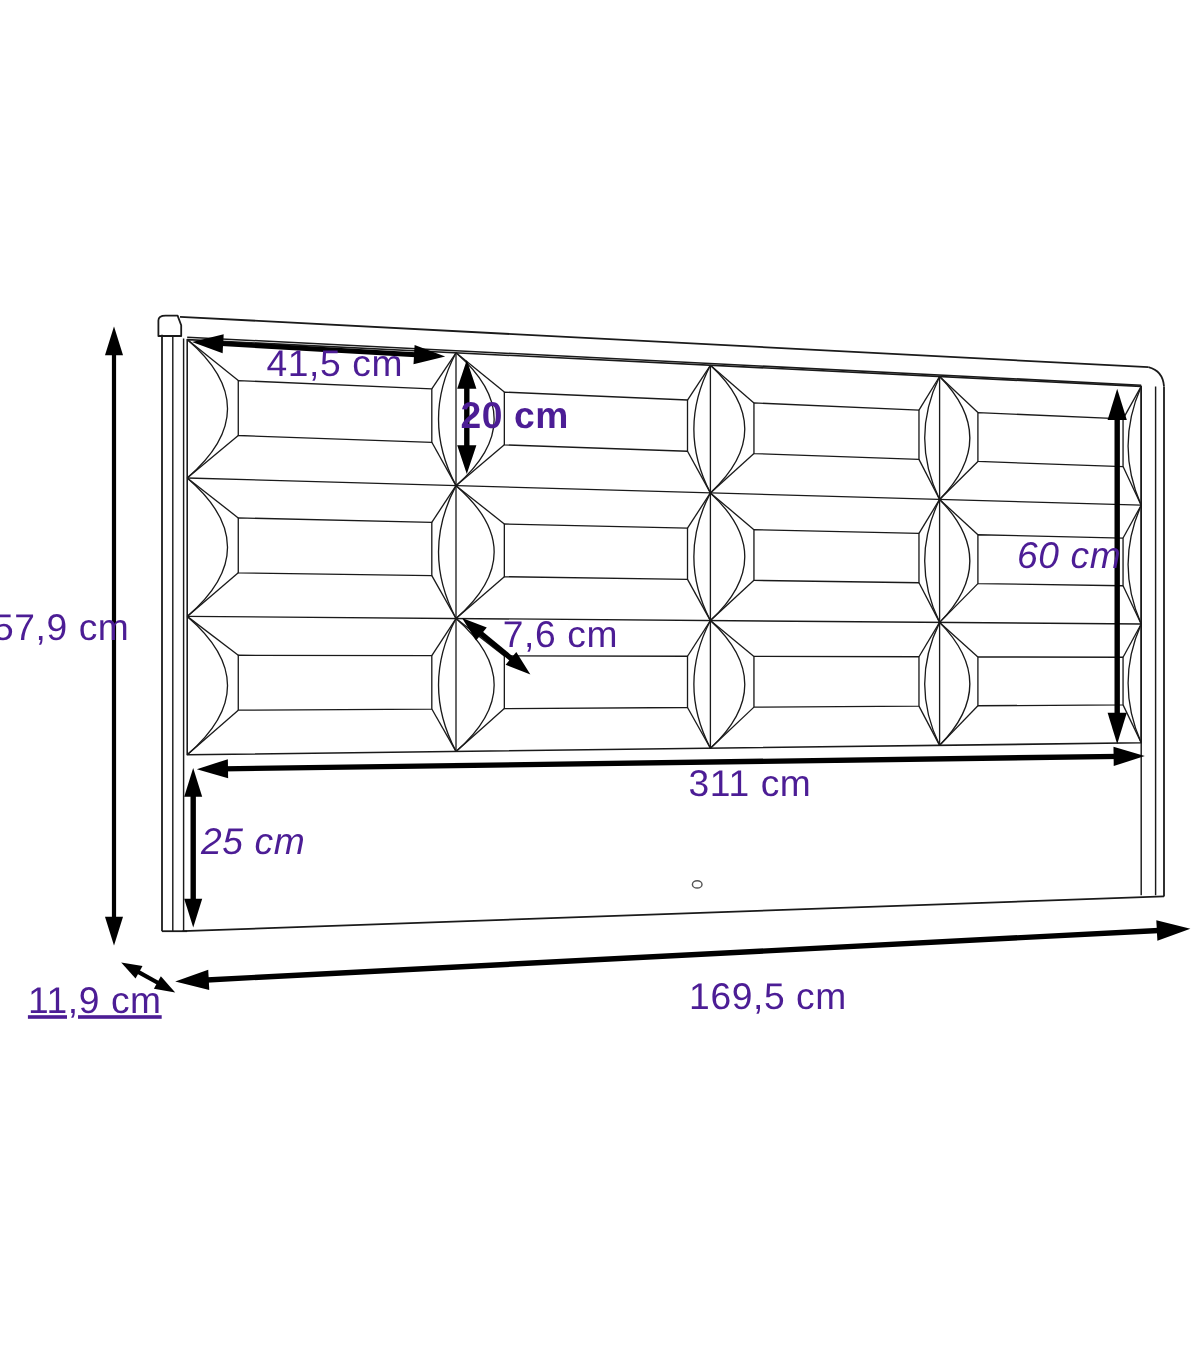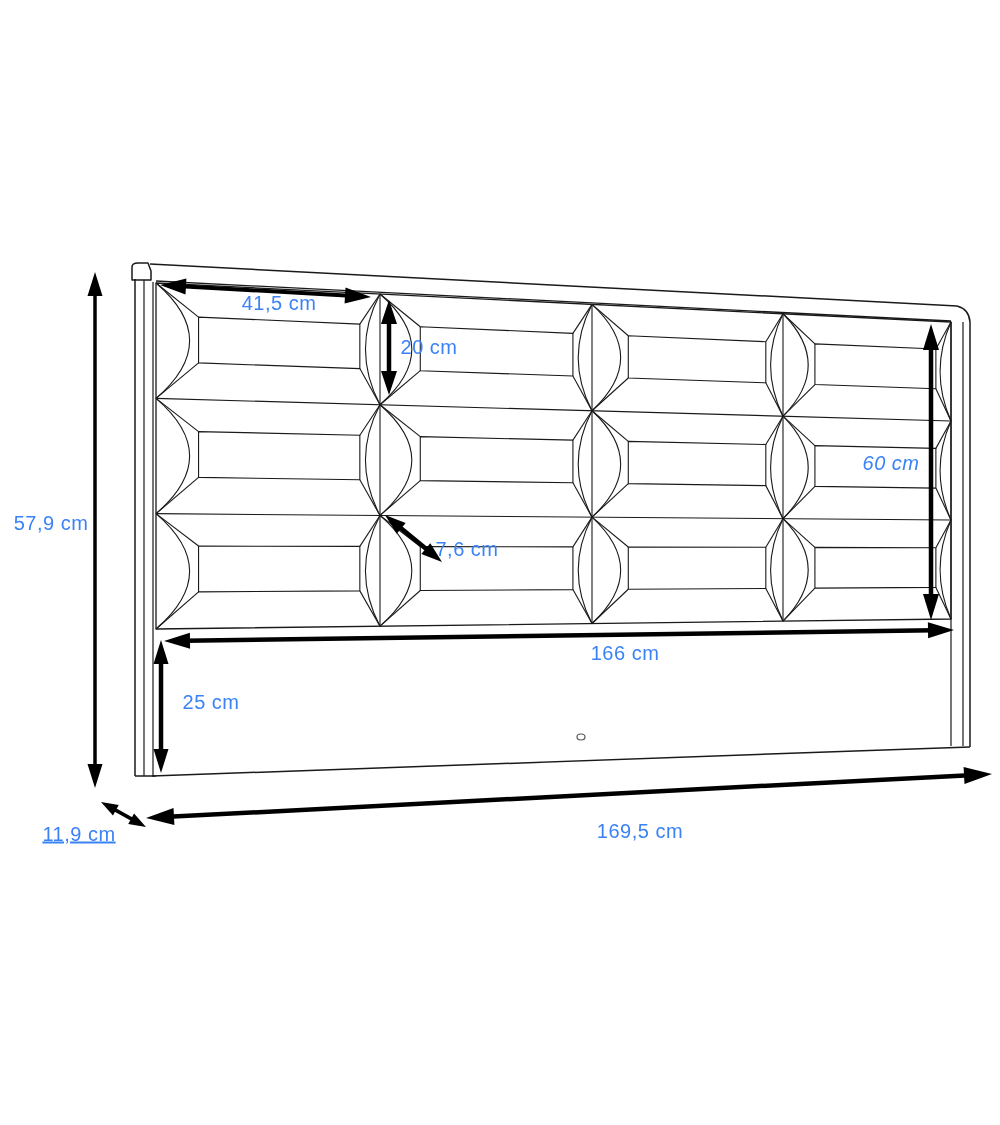--- a/index.html
+++ b/index.html
@@ -7,22 +7,22 @@
     position:relative;
     width:1000px;height:1125px;
     background:#ffffff;
     font-family:"Liberation Sans", sans-serif;
     overflow:hidden;
   }
   #drawing{position:absolute;left:0;top:0;}
   .dim-label{
     position:absolute;
     transform:translate(-50%,-50%);
-    font-size:20px;
-    color:#3b82f6;
+    font-size:31px;
+    color:#4c1d95;
     white-space:nowrap;
     letter-spacing:0.5px;
   }
 </style>
 </head>
 <body>
 
 <div id="canvas">
   <svg id="drawing" width="1000" height="1125" viewBox="0 0 1000 1125" xmlns="http://www.w3.org/2000/svg">
       <path d="M132,280 L132,267 Q132,263 138,263 L148,263 L151,271 L151,280 Z" stroke="#1a1a1a" stroke-width="1.5" fill="none" stroke-linejoin="round"></path>
@@ -152,20 +152,20 @@
       <line x1="112.88853895525291" y1="808.6047438640294" x2="134.11146104474707" y2="820.3952561359706" stroke="#000" stroke-width="3.5" fill="none"></line>
       <polygon points="101,802 112.94681610699435,815.500873486766 118.77453128113793,805.0109861733075" fill="#000"></polygon>
       <polygon points="146,827 128.22546871886206,823.9890138266925 134.05318389300564,813.499126513234" fill="#000"></polygon>
       <line x1="168.3697655083851" y1="816.8365606591384" x2="969.6302344916149" y2="775.1634393408616" stroke="#000" stroke-width="4.5" fill="none"></line>
       <polygon points="146,818 174.4036905639333,825.0342279141584 173.5207232070294,808.0571737336876" fill="#000"></polygon>
       <polygon points="992,774 964.4792767929706,783.9428262663124 963.5963094360667,766.9657720858416" fill="#000"></polygon>
     </svg>
 
   <div class="dim-label" style="left: 51px; top: 523px;">57,9 cm</div>
   <div class="dim-label" style="left: 279px; top: 303px;">41,5 cm</div>
-  <div class="dim-label" style="left: 429px; top: 347px;">20 cm</div>
+  <div class="dim-label" style="left: 429px; top: 347px; font-weight: bold;">20 cm</div>
   <div class="dim-label" style="left: 891px; top: 463px; font-style: italic;">60 cm</div>
-  <div class="dim-label" style="left: 467px; top: 529px; margin-top: 20px;">7,6 cm</div>
-  <div class="dim-label" style="left: 625px; top: 653px;">166 cm</div>
-  <div class="dim-label" style="left: 211px; top: 702px;">25 cm</div>
+  <div class="dim-label" style="left: 467px; top: 529px;">7,6 cm</div>
+  <div class="dim-label" style="left: 625px; top: 653px;">311 cm</div>
+  <div class="dim-label" style="left: 211px; top: 702px; font-style: italic;">25 cm</div>
   <div class="dim-label" style="left: 79px; top: 834px; text-decoration: underline;">11,9 cm</div>
   <div class="dim-label" style="left: 640px; top: 831px;">169,5 cm</div>
 </div>
 
 </body></html>

